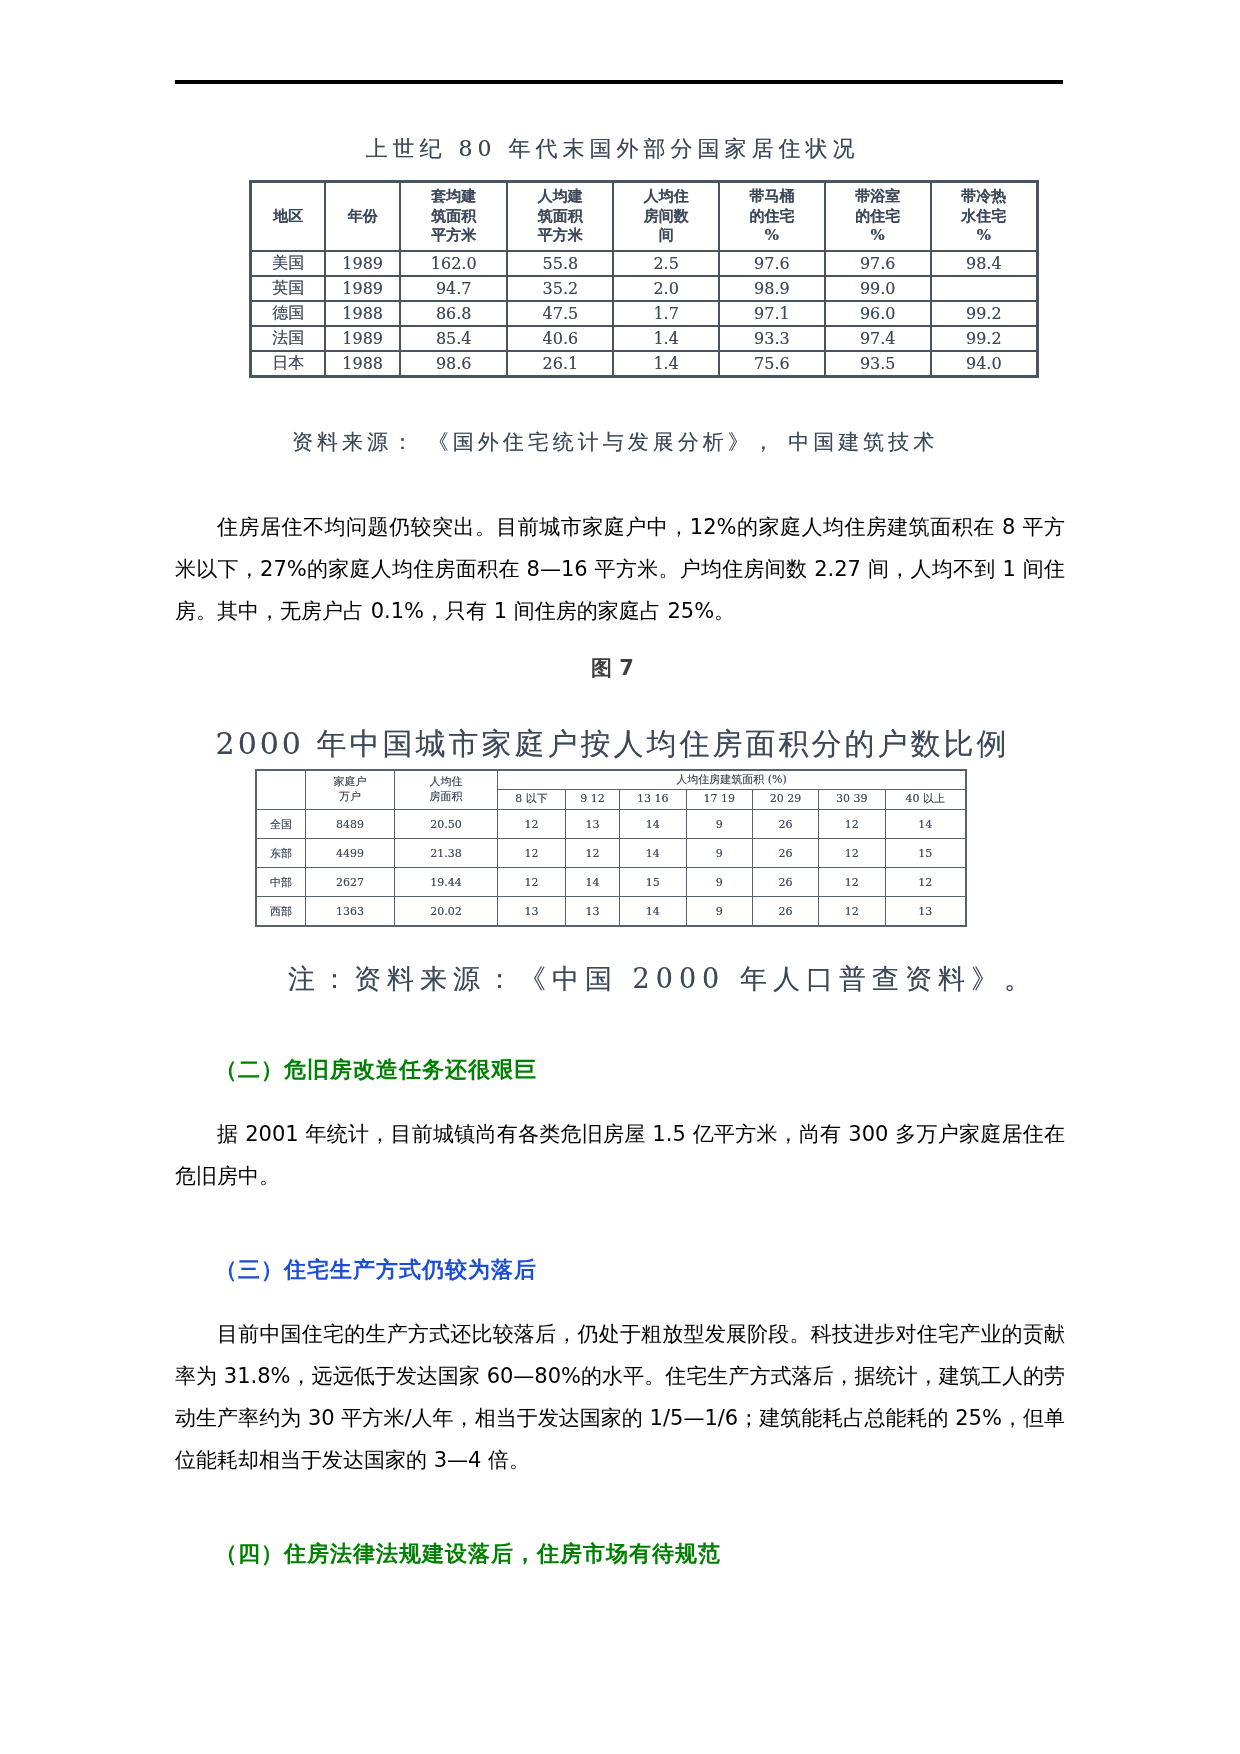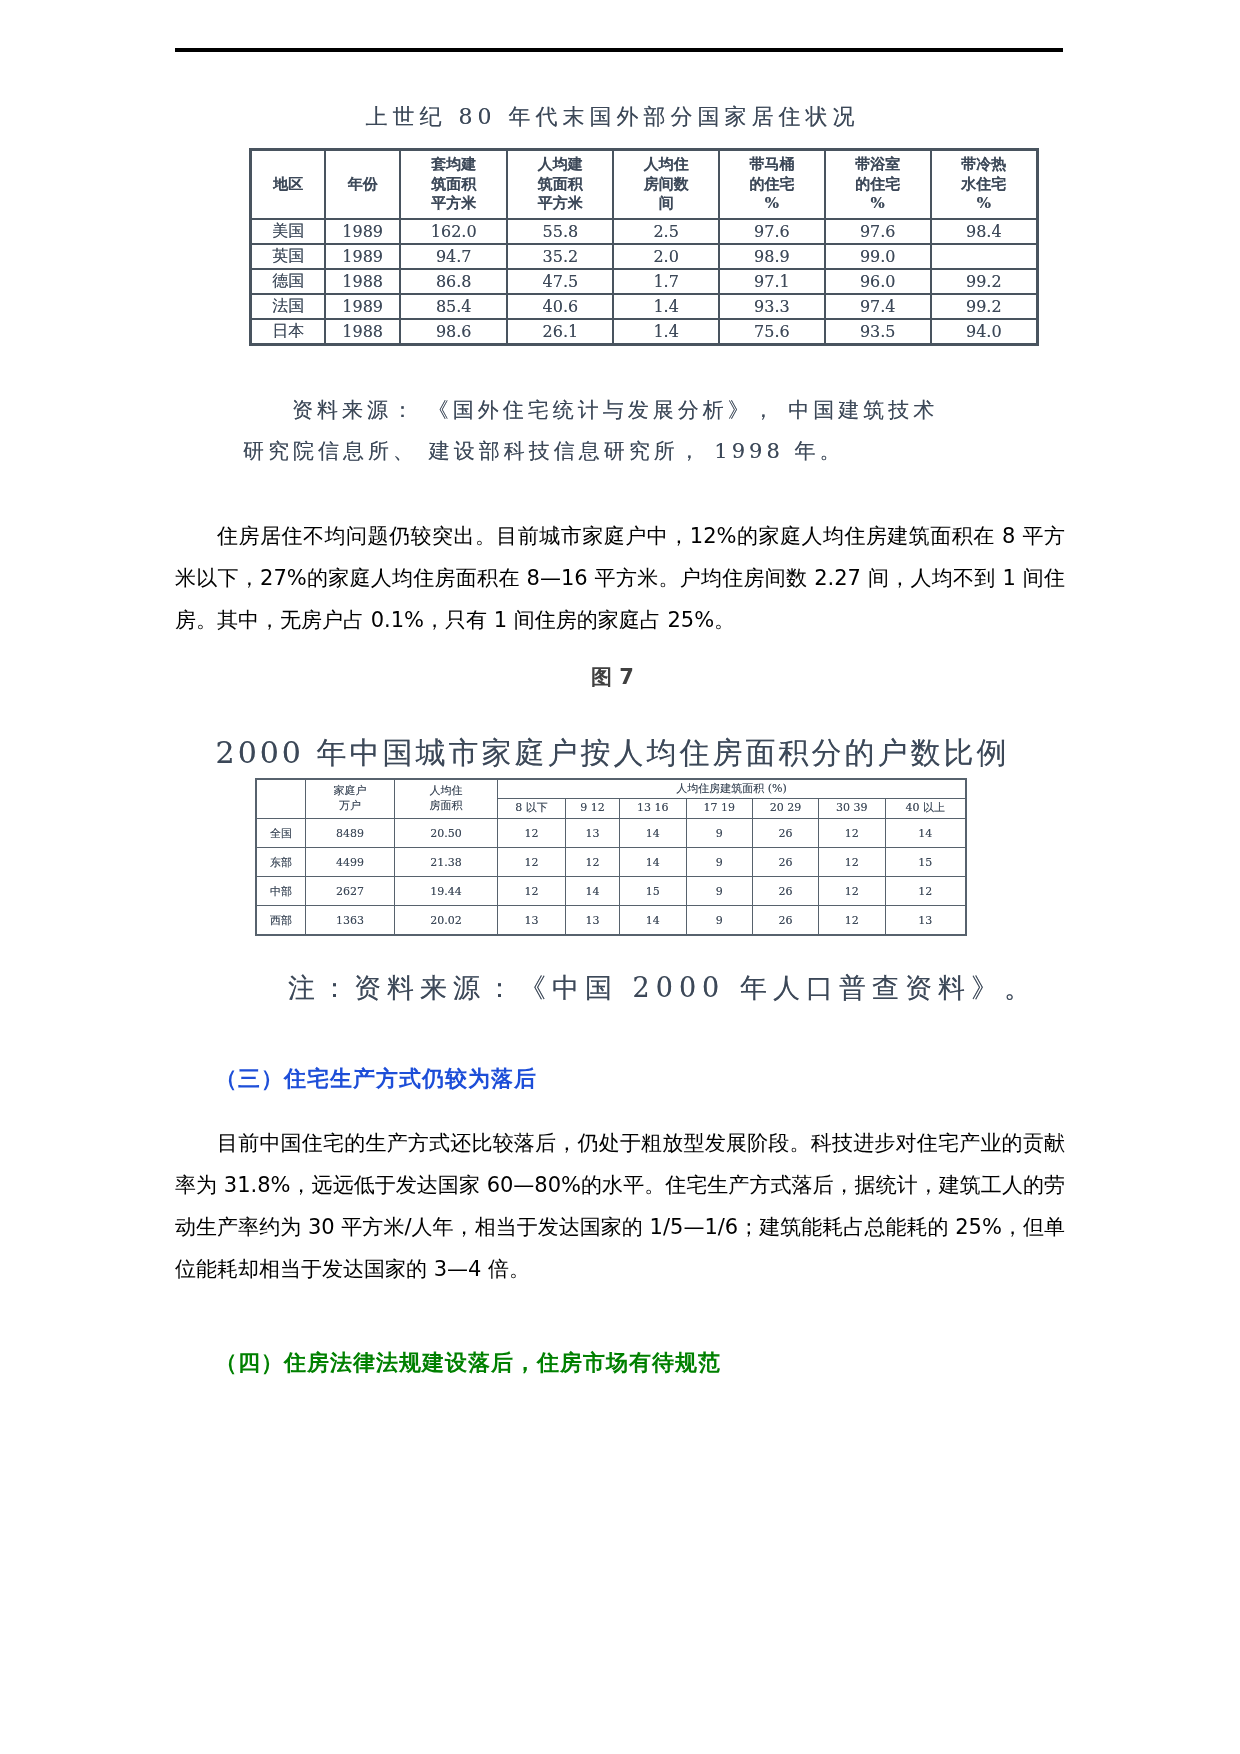--- a/index.html
+++ b/index.html
@@ -1,17 +1,17 @@
 <!DOCTYPE html>
 <html><head>
 <meta charset="utf-8">
 <style>
   html,body { margin:0; padding:0; background:#ffffff; }
   body { width:1240px; font-family:"DejaVu Sans", sans-serif; color:#000; }
-  .page { width:1225px; min-height:1754px; box-sizing:border-box; padding:48px 175px 40px 175px; }
+  .page { width:1225px; min-height:1754px; box-sizing:border-box; padding:80px 175px 40px 175px; }
 
   .top-rule { height:4px; background:#000; width:888px; }
 
   
   .scan { color:#3c4858; font-family:"DejaVu Serif", serif; text-shadow:0 0 0.6px rgba(60,72,88,.55); }
 
   .t1-title { margin-top:50px; text-align:center; font-size:22px; letter-spacing:5px; }
 
   table { border-collapse:collapse; }
   .t1 { margin:16px 0 0 74px; width:790px; font-size:15px; border:3px solid #49545f; }
@@ -126,21 +126,20 @@
           <td>26.1</td>
           <td>1.4</td>
           <td>75.6</td>
           <td>93.5</td>
           <td>94.0</td>
         </tr>
       </tbody>
     </table>
 
     <div class="src-line1">资料来源： 《国外住宅统计与发展分析》， 中国建筑技术</div>
-    <div class="src-line2">研究院信息所、 建设部科技信息研究所， 1998 年。</div>
   </div>
 
   <p class="para">住房居住不均问题仍较突出。目前城市家庭户中，12%的家庭人均住房建筑面积在 8 平方米以下，27%的家庭人均住房面积在 8—16 平方米。户均住房间数 2.27 间，人均不到 1 间住房。其中，无房户占 0.1%，只有 1 间住房的家庭占 25%。</p>
 
   <div class="fig-label" style="color:#404040;">图 7</div>
 
   <div class="scan">
     <div class="t2-title">2000 年中国城市家庭户按人均住房面积分的户数比例</div>
 
     <table class="t2">
@@ -211,20 +210,24 @@
           <td>26</td>
           <td>12</td>
           <td>13</td>
         </tr>
       </tbody>
     </table>
 
     <div class="note">注：资料来源：《中国 2000 年人口普查资料》。</div>
   </div>
 
+  <div>
+    <div class="sec-heading" style="color:#008000;">（二）危旧房改造任务还很艰巨</div>
+    <p class="para sec-body">据 2001 年统计，目前城镇尚有各类危旧房屋 1.5 亿平方米，尚有 300 多万户家庭居住在危旧房中。</p>
+  </div>
 
   <div>
     <div class="sec-heading" style="color:#1d4ed8;">（三）住宅生产方式仍较为落后</div>
     <p class="para sec-body">目前中国住宅的生产方式还比较落后，仍处于粗放型发展阶段。科技进步对住宅产业的贡献率为 31.8%，远远低于发达国家 60—80%的水平。住宅生产方式落后，据统计，建筑工人的劳动生产率约为 30 平方米/人年，相当于发达国家的 1/5—1/6；建筑能耗占总能耗的 25%，但单位能耗却相当于发达国家的 3—4 倍。</p>
   </div>
 
   <div>
     <div class="sec-heading" style="color:#008000;">（四）住房法律法规建设落后，住房市场有待规范</div>
   </div>
 

